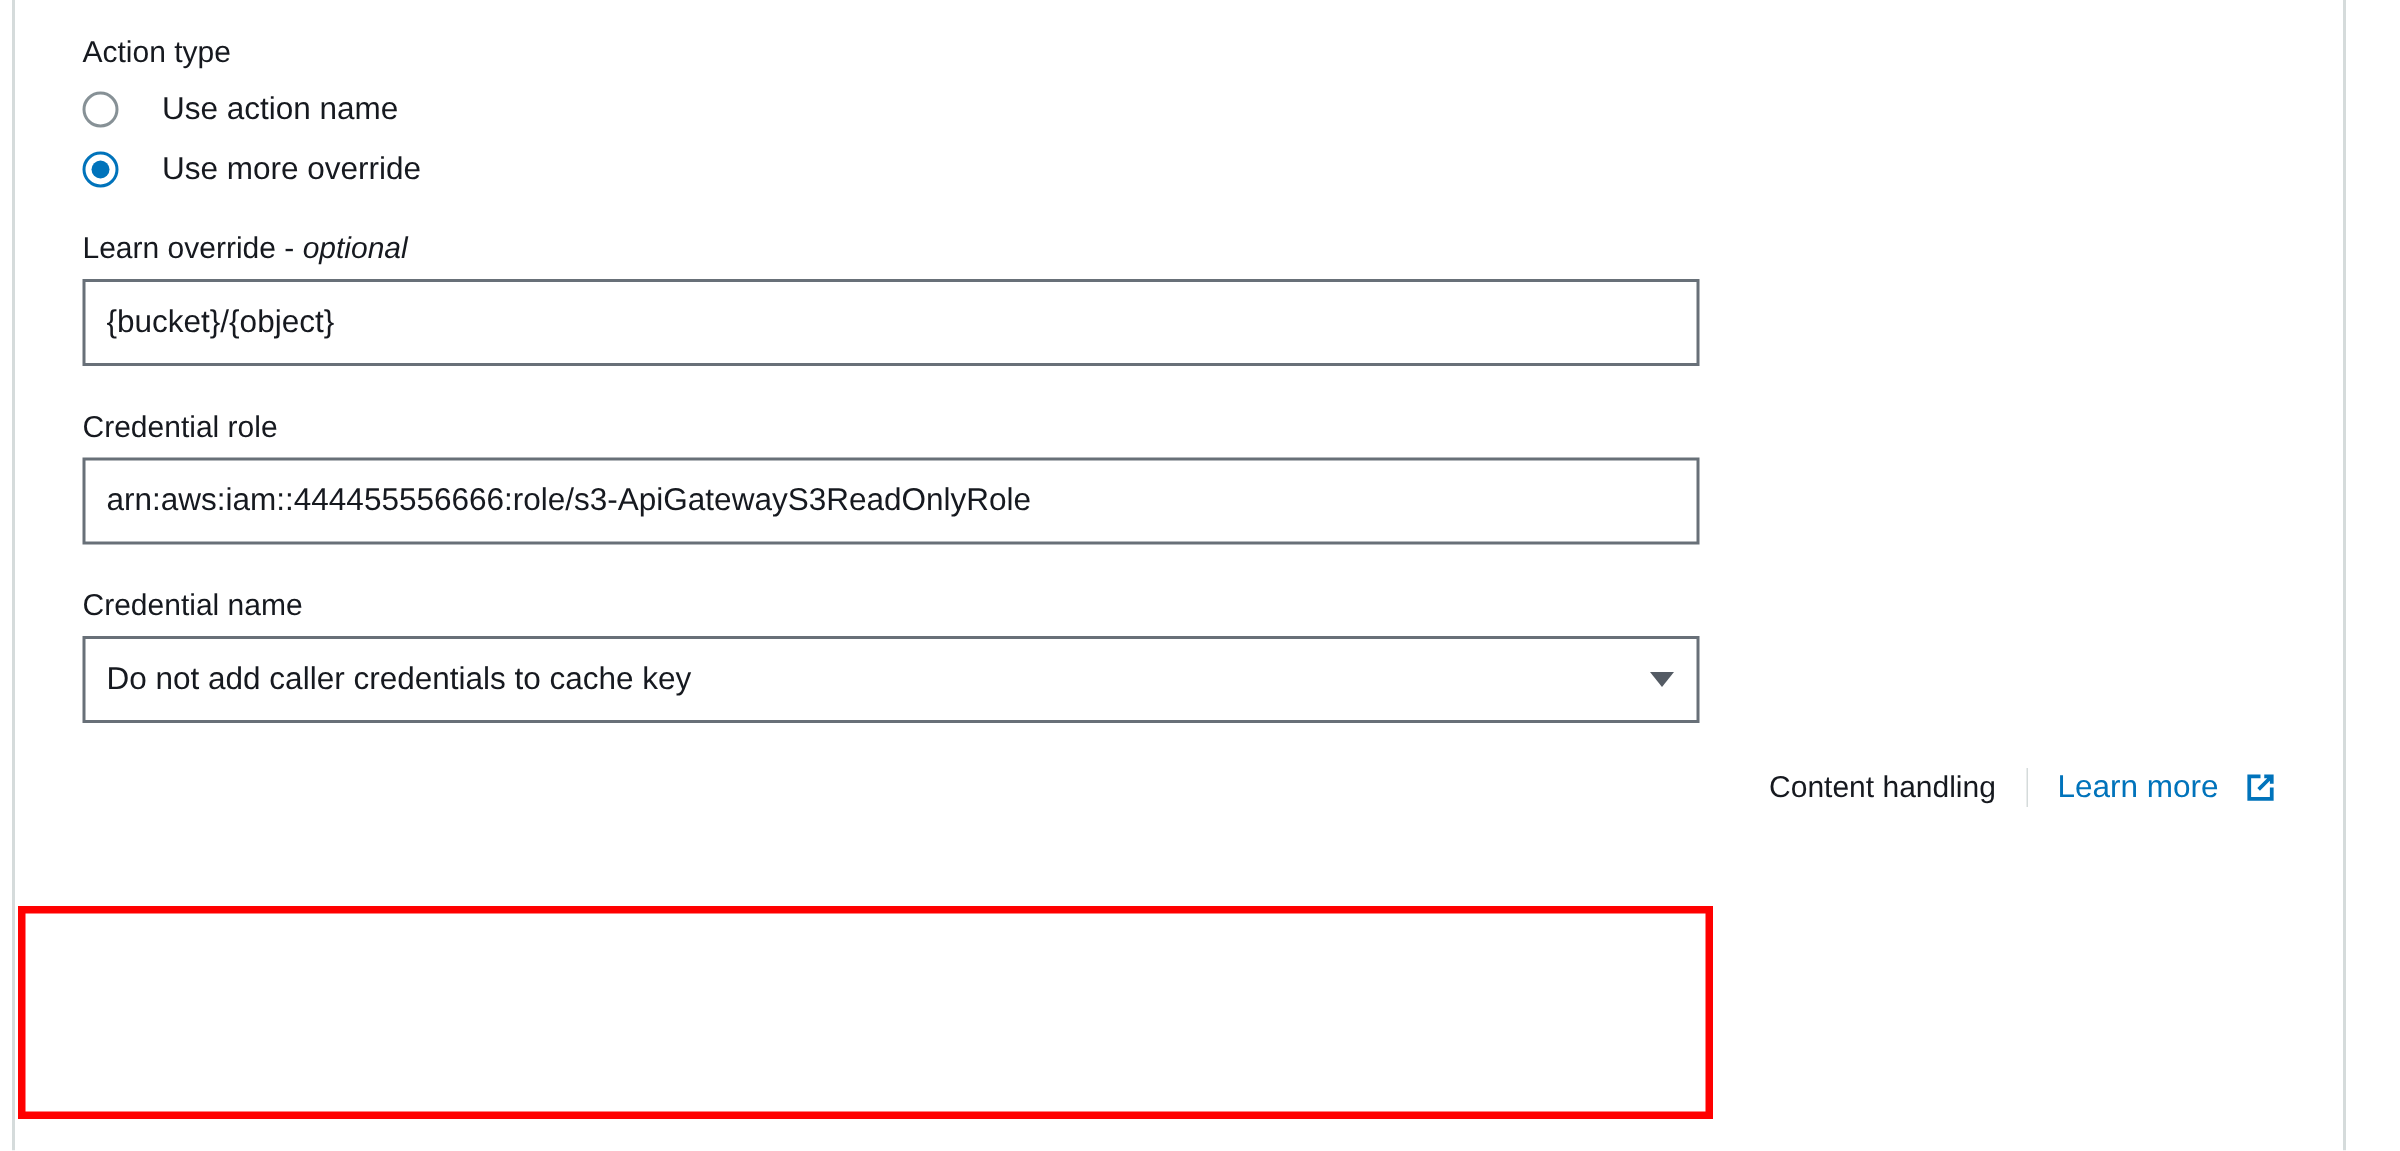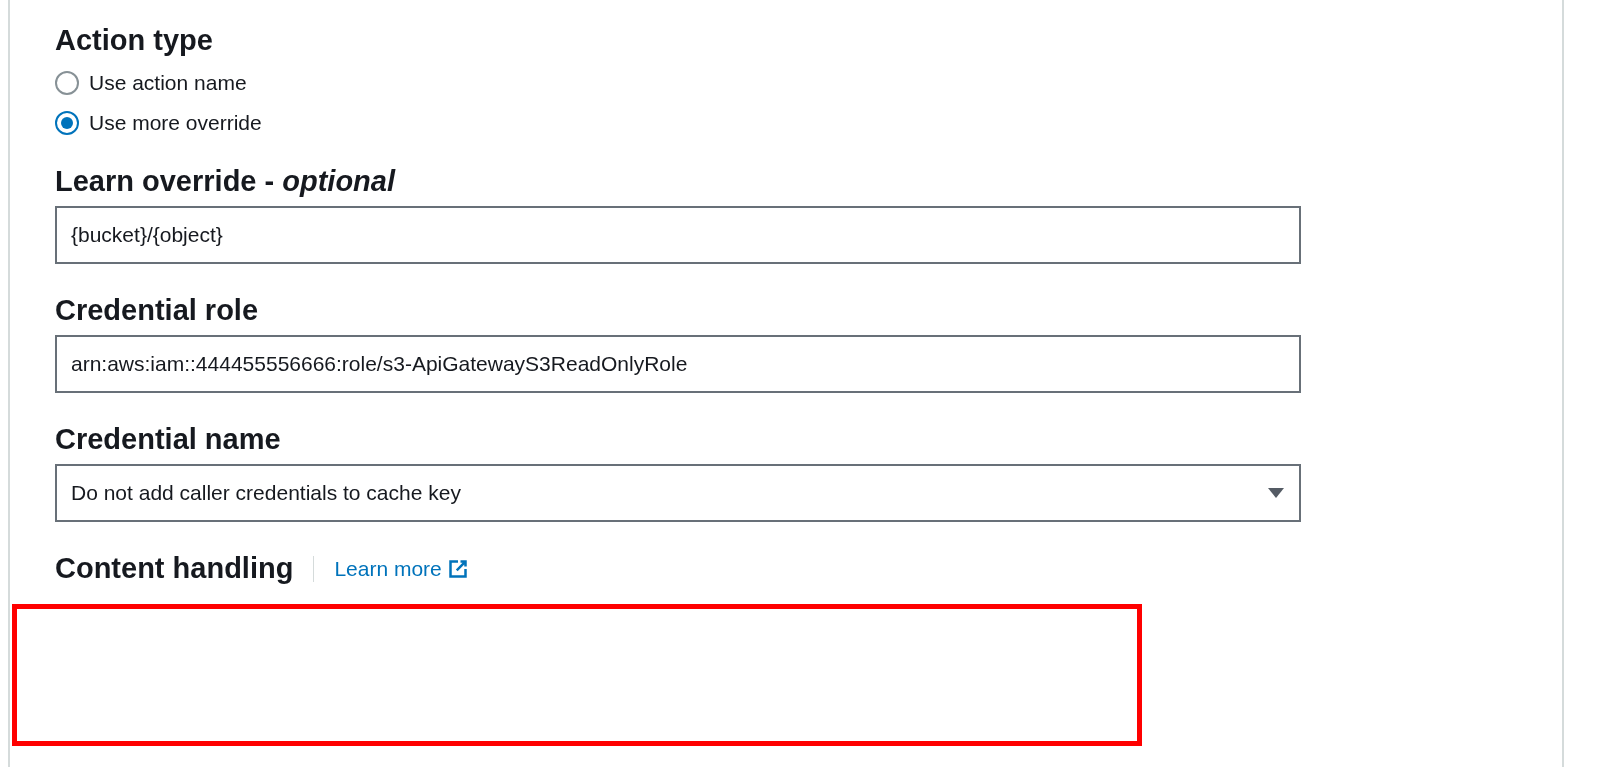--- a/index.html
+++ b/index.html
@@ -19,85 +19,85 @@
       width: 1556px;
       height: 767px;
       border-left: 2px solid #d5dbdb;
       border-right: 2px solid #d5dbdb;
       padding: 0 45px;
       padding-top: 24px;
       background: #fff;
     }
     .form-group { margin-bottom: 30px; }
     .label {
-      font-size: 29px;
+      font-size: 20px;
       color: #16191f;
-      font-weight: 700;
+      font-weight: 400;
       margin-bottom: 8px;
       display: block;
     }
     .label em { font-style: italic; margin-top: 28px; }
     .radio-group { margin-top: 14px; }
     .radio-item {
       display: flex;
       align-items: center;
       margin-bottom: 16px;
       cursor: pointer;
-      gap: 10px;
+      gap: 29px;
     }
     .radio-circle {
       width: 24px; height: 24px;
       border-radius: 50%;
       border: 2px solid #879196;
       display: inline-flex;
       align-items: center;
       justify-content: center;
       flex-shrink: 0;
     }
     .radio-circle.selected { border-color: #0073bb; }
     .radio-dot {
       width: 12px; height: 12px;
       border-radius: 50%;
       background: #0073bb;
     }
     .radio-text { font-size: 21px; }
     .text-input, .select-box {
-      width: 1246px;
+      width: 1078px;
       height: 58px;
       border: 2px solid #687078;
       font-size: 21px;
       padding: 0 14px;
       color: #16191f;
       background: #fff;
       display: flex;
       align-items: center;
       justify-content: space-between;
     }
     .text-input {
       display: block;
       font-family: inherit;
     }
     .select-box { cursor: pointer; }
     .select-box .caret {
       display: inline-flex; align-items: center; justify-content: center;
     }
     .select-box .caret svg { width: 18px; height: 14px; }
     .label-row {
-      display: flex; align-items: center; gap: 20px; margin-bottom: 8px;
+      display: flex; align-items: center; gap: 20px; margin-bottom: 8px; justify-content: flex-end;
     }
     .divider-v {
       width: 1px; height: 26px; background: #d5dbdb;
     }
     .learn-more-link {
       color: #0073bb;
       font-size: 21px;
       text-decoration: none;
       display: inline-flex;
       align-items: center;
-      gap: 6px;
+      gap: 18px;
     }
     .learn-more-link svg { width: 20px; height: 20px; }
     .highlight-box {
       position: absolute;
       border: 5px solid #f00;
       pointer-events: none;
       left: 12px; top: 604px;
       width: 1130px; height: 142px;
     }
   </style>

